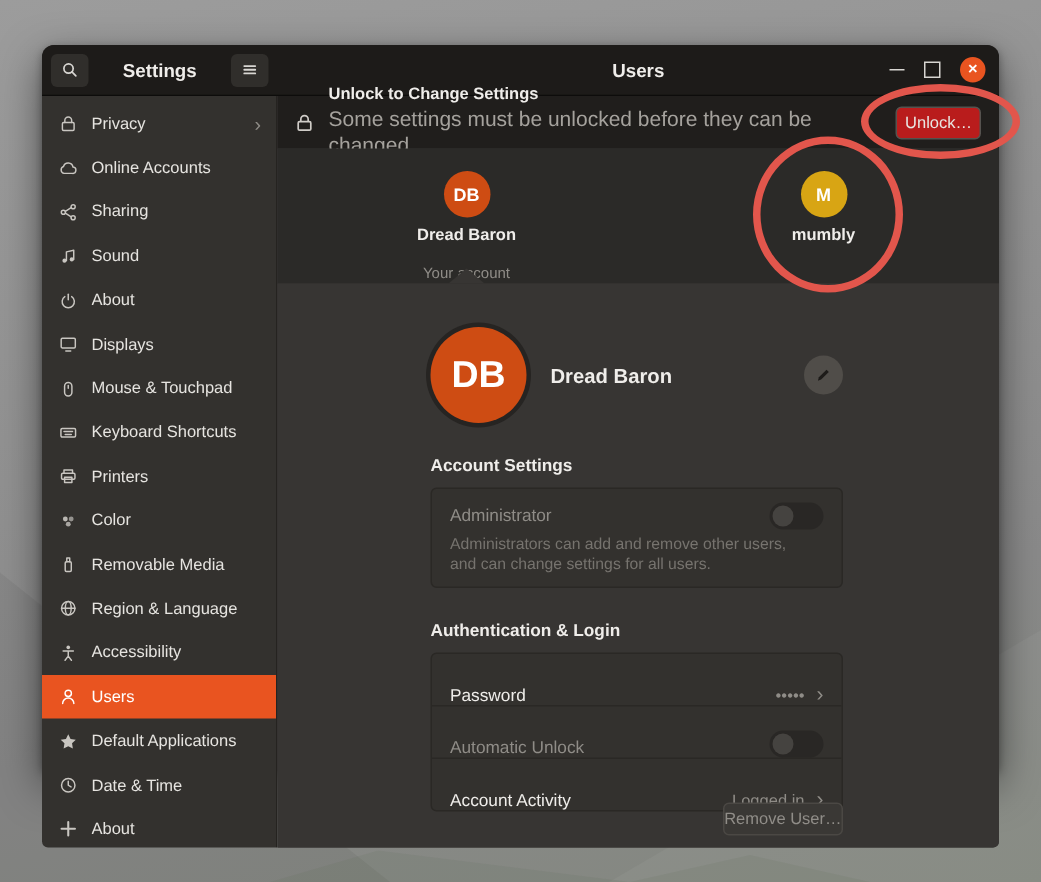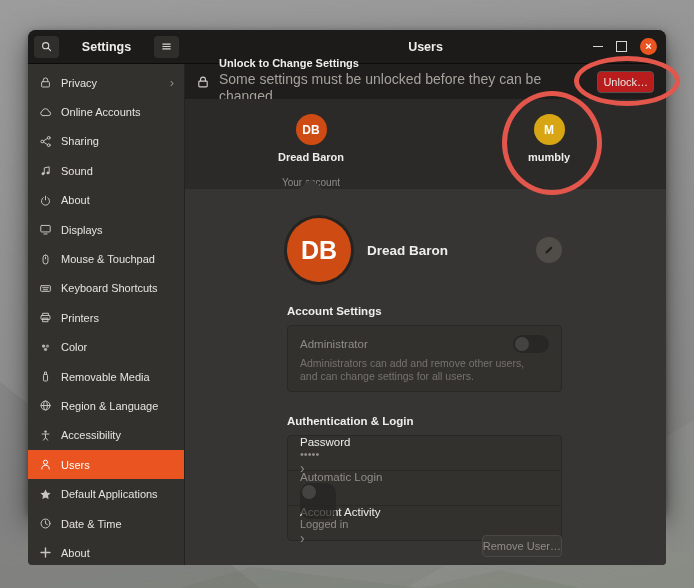--- a/index.html
+++ b/index.html
@@ -68,21 +68,21 @@
   .panel-inner{margin:0 104px 0 102px;}
 
   .identity{display:flex;align-items:center;gap:16px;padding-top:29px;}
   .big-avatar{width:64px;height:64px;border-radius:50%;display:flex;align-items:center;justify-content:center;
     color:#fff;font-size:25px;font-weight:bold;box-shadow:0 0 0 3px #262422;}
   .big-name{color:#efedea;font-size:13.5px;font-weight:bold;flex:1;}
   .edit-btn{width:26px;height:26px;border-radius:50%;background:#504d49;display:flex;align-items:center;justify-content:center;color:#1d1b19;}
 
   .section-h{color:#efedea;font-size:11.5px;font-weight:bold;margin-top:23px;margin-bottom:8px;}
   .group{background:#33312e;border:1px solid #2a2825;border-radius:4px;}
-  .row{display:flex;align-items:flex-start;padding:0 12px;height:34px;font-size:11.5px;color:#efedea;flex-direction:column;}
+  .row{display:flex;align-items:flex-end;padding:0 12px;height:34px;font-size:11.5px;color:#efedea;}
   .row + .row{border-top:1px solid #2a2825;}
   .row .rlabel{flex:1;}
   .row .rvalue{color:#8f8c87;font-size:11px;margin-right:8px;}
   .row .chev{color:#8f8c87;font-size:14px;}
   .row.disabled .rlabel{color:#8f8c87;}
   .admin-cell{padding:9px 12px 8px 12px;}
   .admin-top{display:flex;align-items:center;gap:48px;}
   .admin-top .rlabel{flex:1;color:#8f8c87;font-size:11.5px;}
   .admin-desc{color:#76736e;font-size:10.5px;line-height:1.25;margin-top:4px;max-width:235px;}
 
@@ -355,21 +355,21 @@
           </div>
 
           <div class="section-h">Authentication &amp; Login</div>
           <div class="group">
             <div class="row">
               <div class="rlabel">Password</div>
               <div class="rvalue">•••••</div>
               <div class="chev">›</div>
             </div>
             <div class="row disabled">
-              <div class="rlabel">Automatic Login</div>
+              <div class="rlabel">Automatic Unlock</div>
               <div class="toggle disabled"></div>
             </div>
             <div class="row">
               <div class="rlabel">Account Activity</div>
               <div class="rvalue">Logged in</div>
               <div class="chev">›</div>
             </div>
           </div>
 
         </div>

